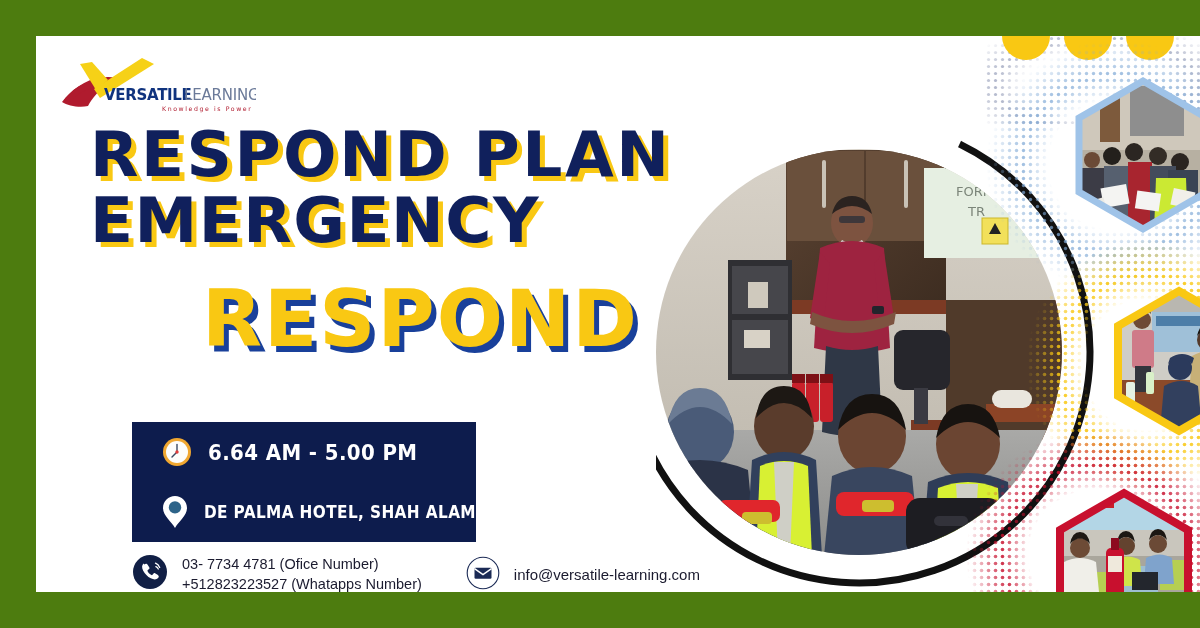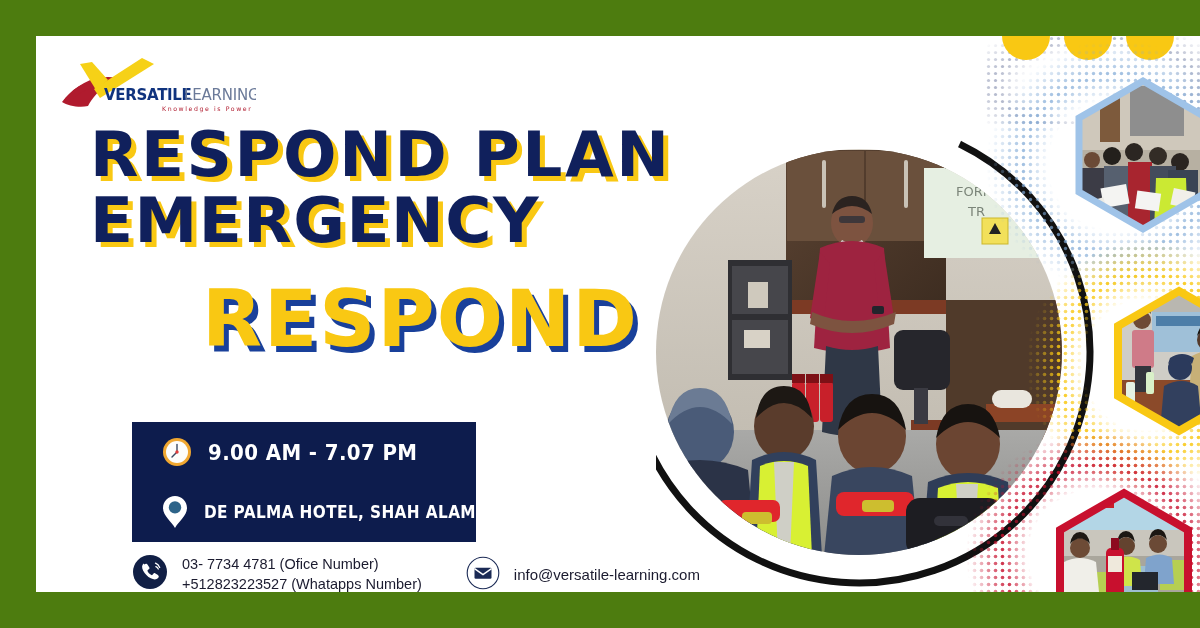--- a/index.html
+++ b/index.html
@@ -111,21 +111,21 @@
           <svg width="30" height="30" viewBox="0 0 30 30">
             <circle cx="15" cy="15" r="14" fill="#f0a730"></circle>
             <circle cx="15" cy="15" r="11" fill="#fdfdfb"></circle>
             <g stroke="#3b4a63" stroke-width="1.4" stroke-linecap="round">
               <line x1="15" y1="15" x2="15" y2="7.5"></line>
               <line x1="15" y1="15" x2="10" y2="20"></line>
             </g>
             <circle cx="15" cy="15" r="1.7" fill="#e23b3b"></circle>
           </svg>
         </span>
-        <span class="info-label" id="time-label">9.00 AM - 7.07 PM</span>
+        <span class="info-label" id="time-label">6.64 AM - 5.00 PM</span>
       </div>
       <div class="info-row">
         <span class="info-icon">
           <svg width="26" height="34" viewBox="0 0 26 34">
             <path d="M13 1 C6.4 1 1 6.3 1 12.9 C1 21 10 27 13 33 C16 27 25 21 25 12.9 C25 6.3 19.6 1 13 1 Z" fill="#ffffff"></path>
             <circle cx="13" cy="12.4" r="6.2" fill="#2d6489"></circle>
           </svg>
         </span>
         <span class="info-label" id="venue-label">DE PALMA HOTEL, SHAH ALAM</span>
       </div>

